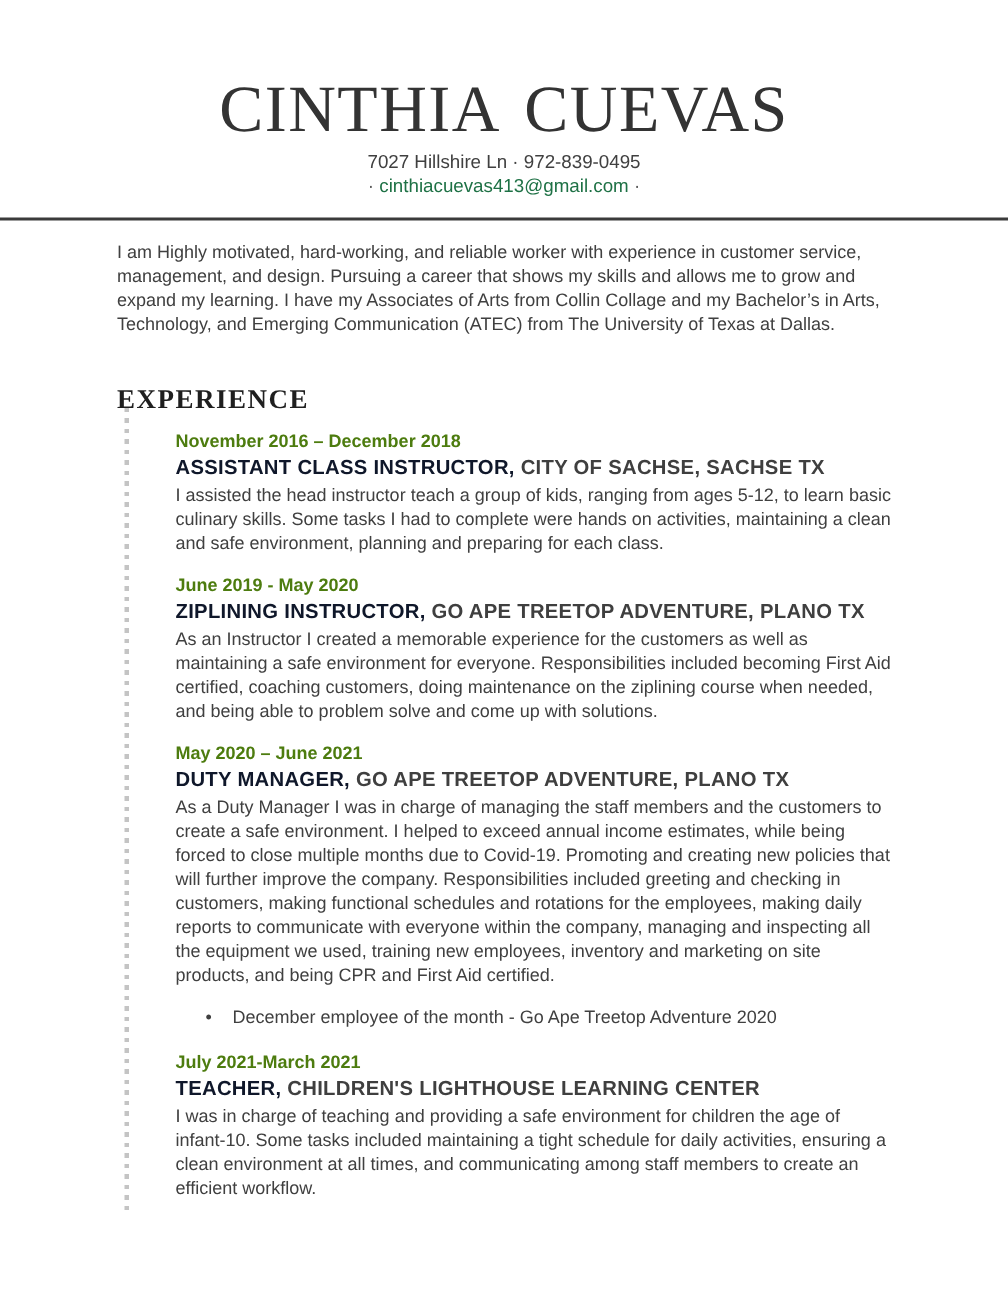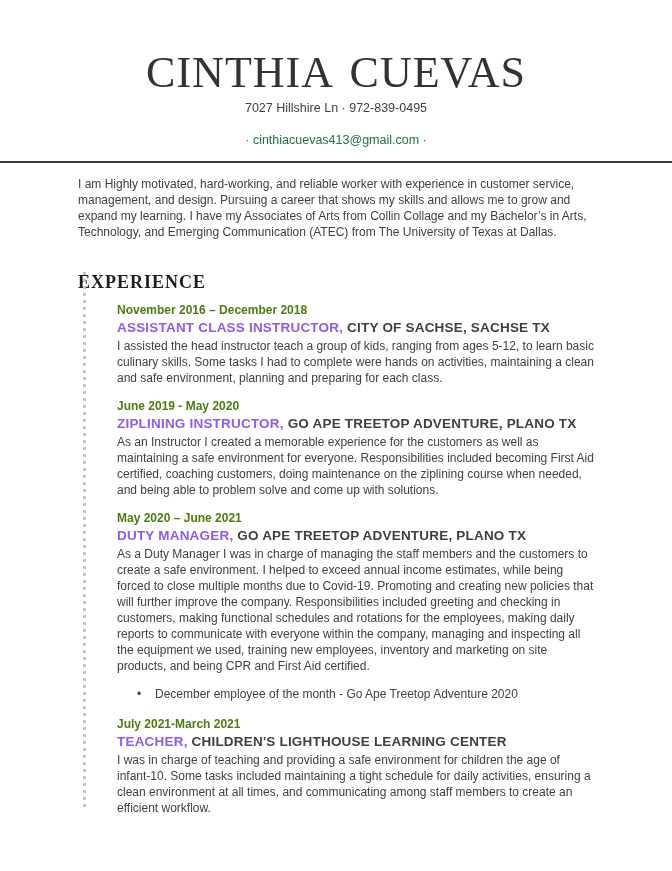--- a/index.html
+++ b/index.html
@@ -24,21 +24,20 @@
     font-size: 44px;
     line-height: 46px;
     letter-spacing: 1px;
     word-spacing: 6px;
     color: #333333;
   }
   .contact {
     font-size: 12.5px;
     line-height: 16px;
     color: #404040;
-    margin-top: 16px;
   }
   .contact.first { margin-top: 4px; }
   .email {
     color: #1E7145;
     text-decoration: none;
     cursor: pointer;
   }
   .sep { color: #595959; }
   .rule {
     margin-top: 13px;
@@ -71,21 +70,21 @@
     font-weight: 700;
     color: #4d7c0f;
   }
   .job .title {
     margin-top: 1px;
     font-size: 13.5px;
     line-height: 18px;
     font-weight: 700;
     letter-spacing: 0.2px;
   }
-  .role { color: #8b5cf6; }
+  .role { color: #0f172a; }
   .org  { color: #3F3F3F; }
   .job .desc {
     margin: 1px 0 0 0;
     font-size: 12px;
     line-height: 16px;
     color: #404040;
   }
   .award {
     margin: 8px 0 14px 0;
     padding-left: 38px;

